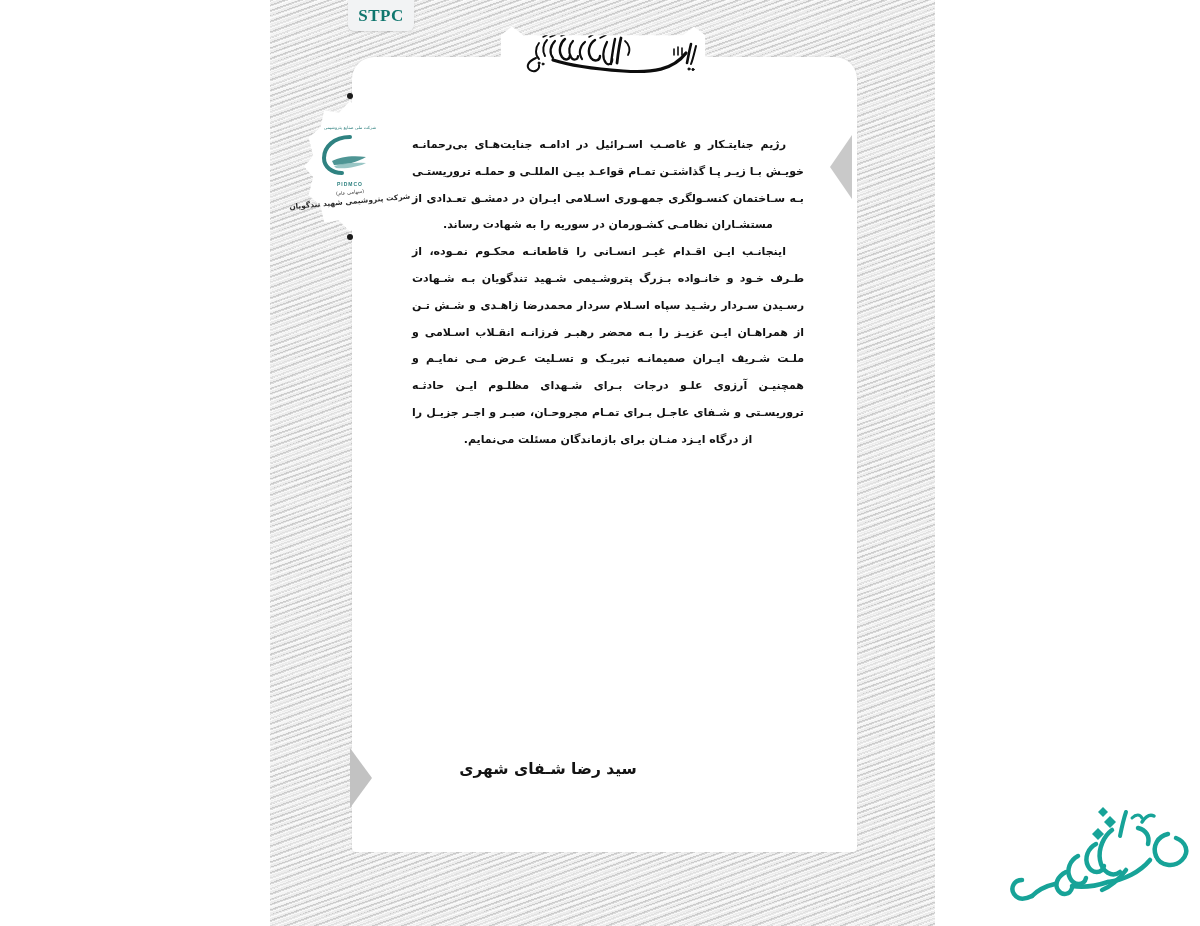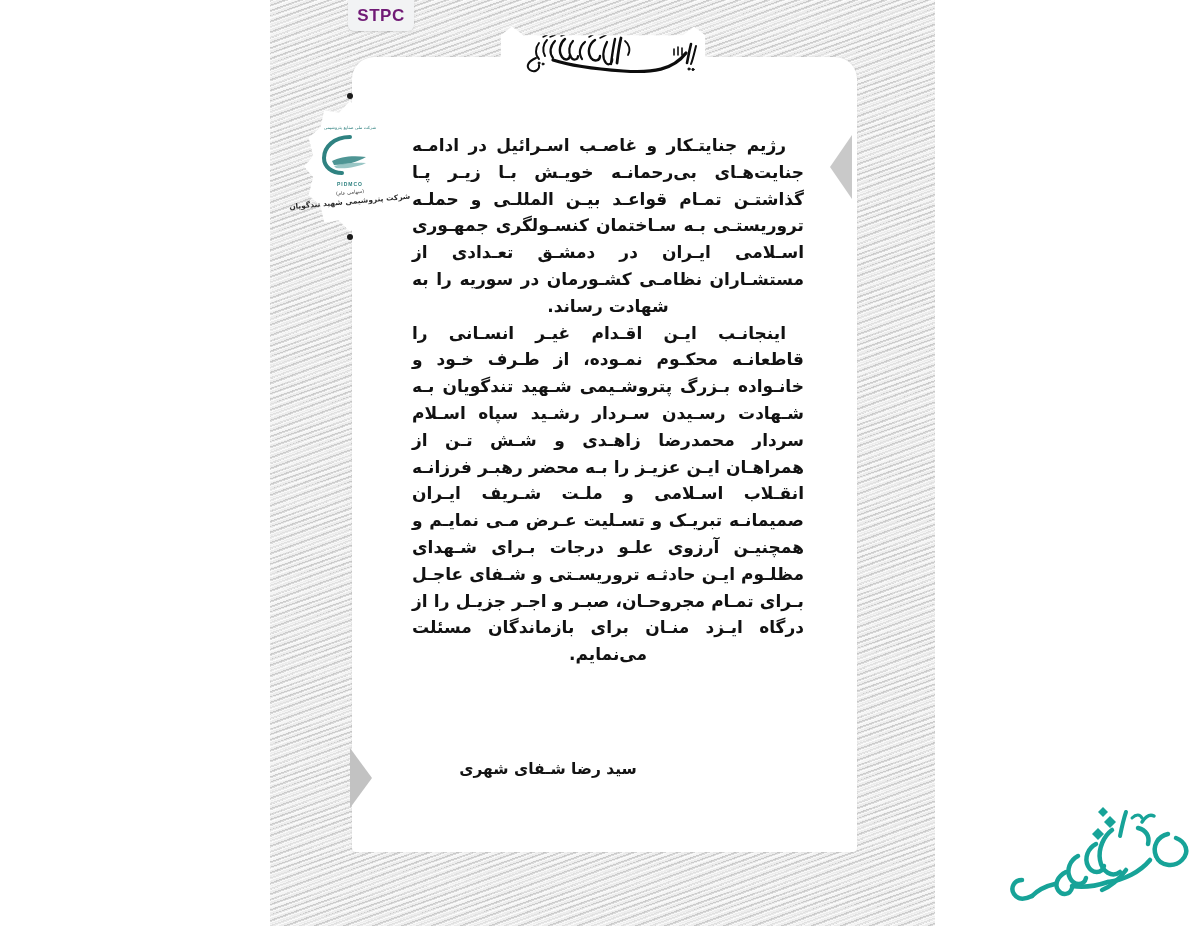--- a/index.html
+++ b/index.html
@@ -68,25 +68,25 @@
     height: 31px;
     background: #f2f3f4;
     border-radius: 0 0 6px 6px;
     display: flex;
     align-items: center;
     justify-content: center;
     box-shadow: 0 1px 2px rgba(0,0,0,.12);
     z-index: 60;
   }
   #stpc-tab span {
-    font-family: Liberation Sans, sans-serif;
+    font-family: Liberation Serif, serif;
     font-size: 17px;
     font-weight: 700;
     letter-spacing: .5px;
-    color: #701a75;
+    color: #0f766e;
     direction: ltr;
   }
 
   
   .nav-arrow {
     position: absolute;
     width: 0;
     height: 0;
     z-index: 55;
   }
@@ -215,21 +215,21 @@
     top: 132px;
     width: 392px;
     z-index: 30;
     direction: rtl;
     text-align: justify;
     text-align-last: center;
     color: #121212;
     font-family: "DejaVu Sans", "Liberation Sans", sans-serif;
   }
   .para {
-    font-size: 17px;
+    font-size: 11px;
     line-height: 26.8px;
     margin: 0 0 0 0;
     text-align: justify;
     text-justify: inter-word;
     font-weight: 600;
     text-indent: 18px;
   }
   .para + .para { margin-top: 0px; }
 
   #signature-block {

